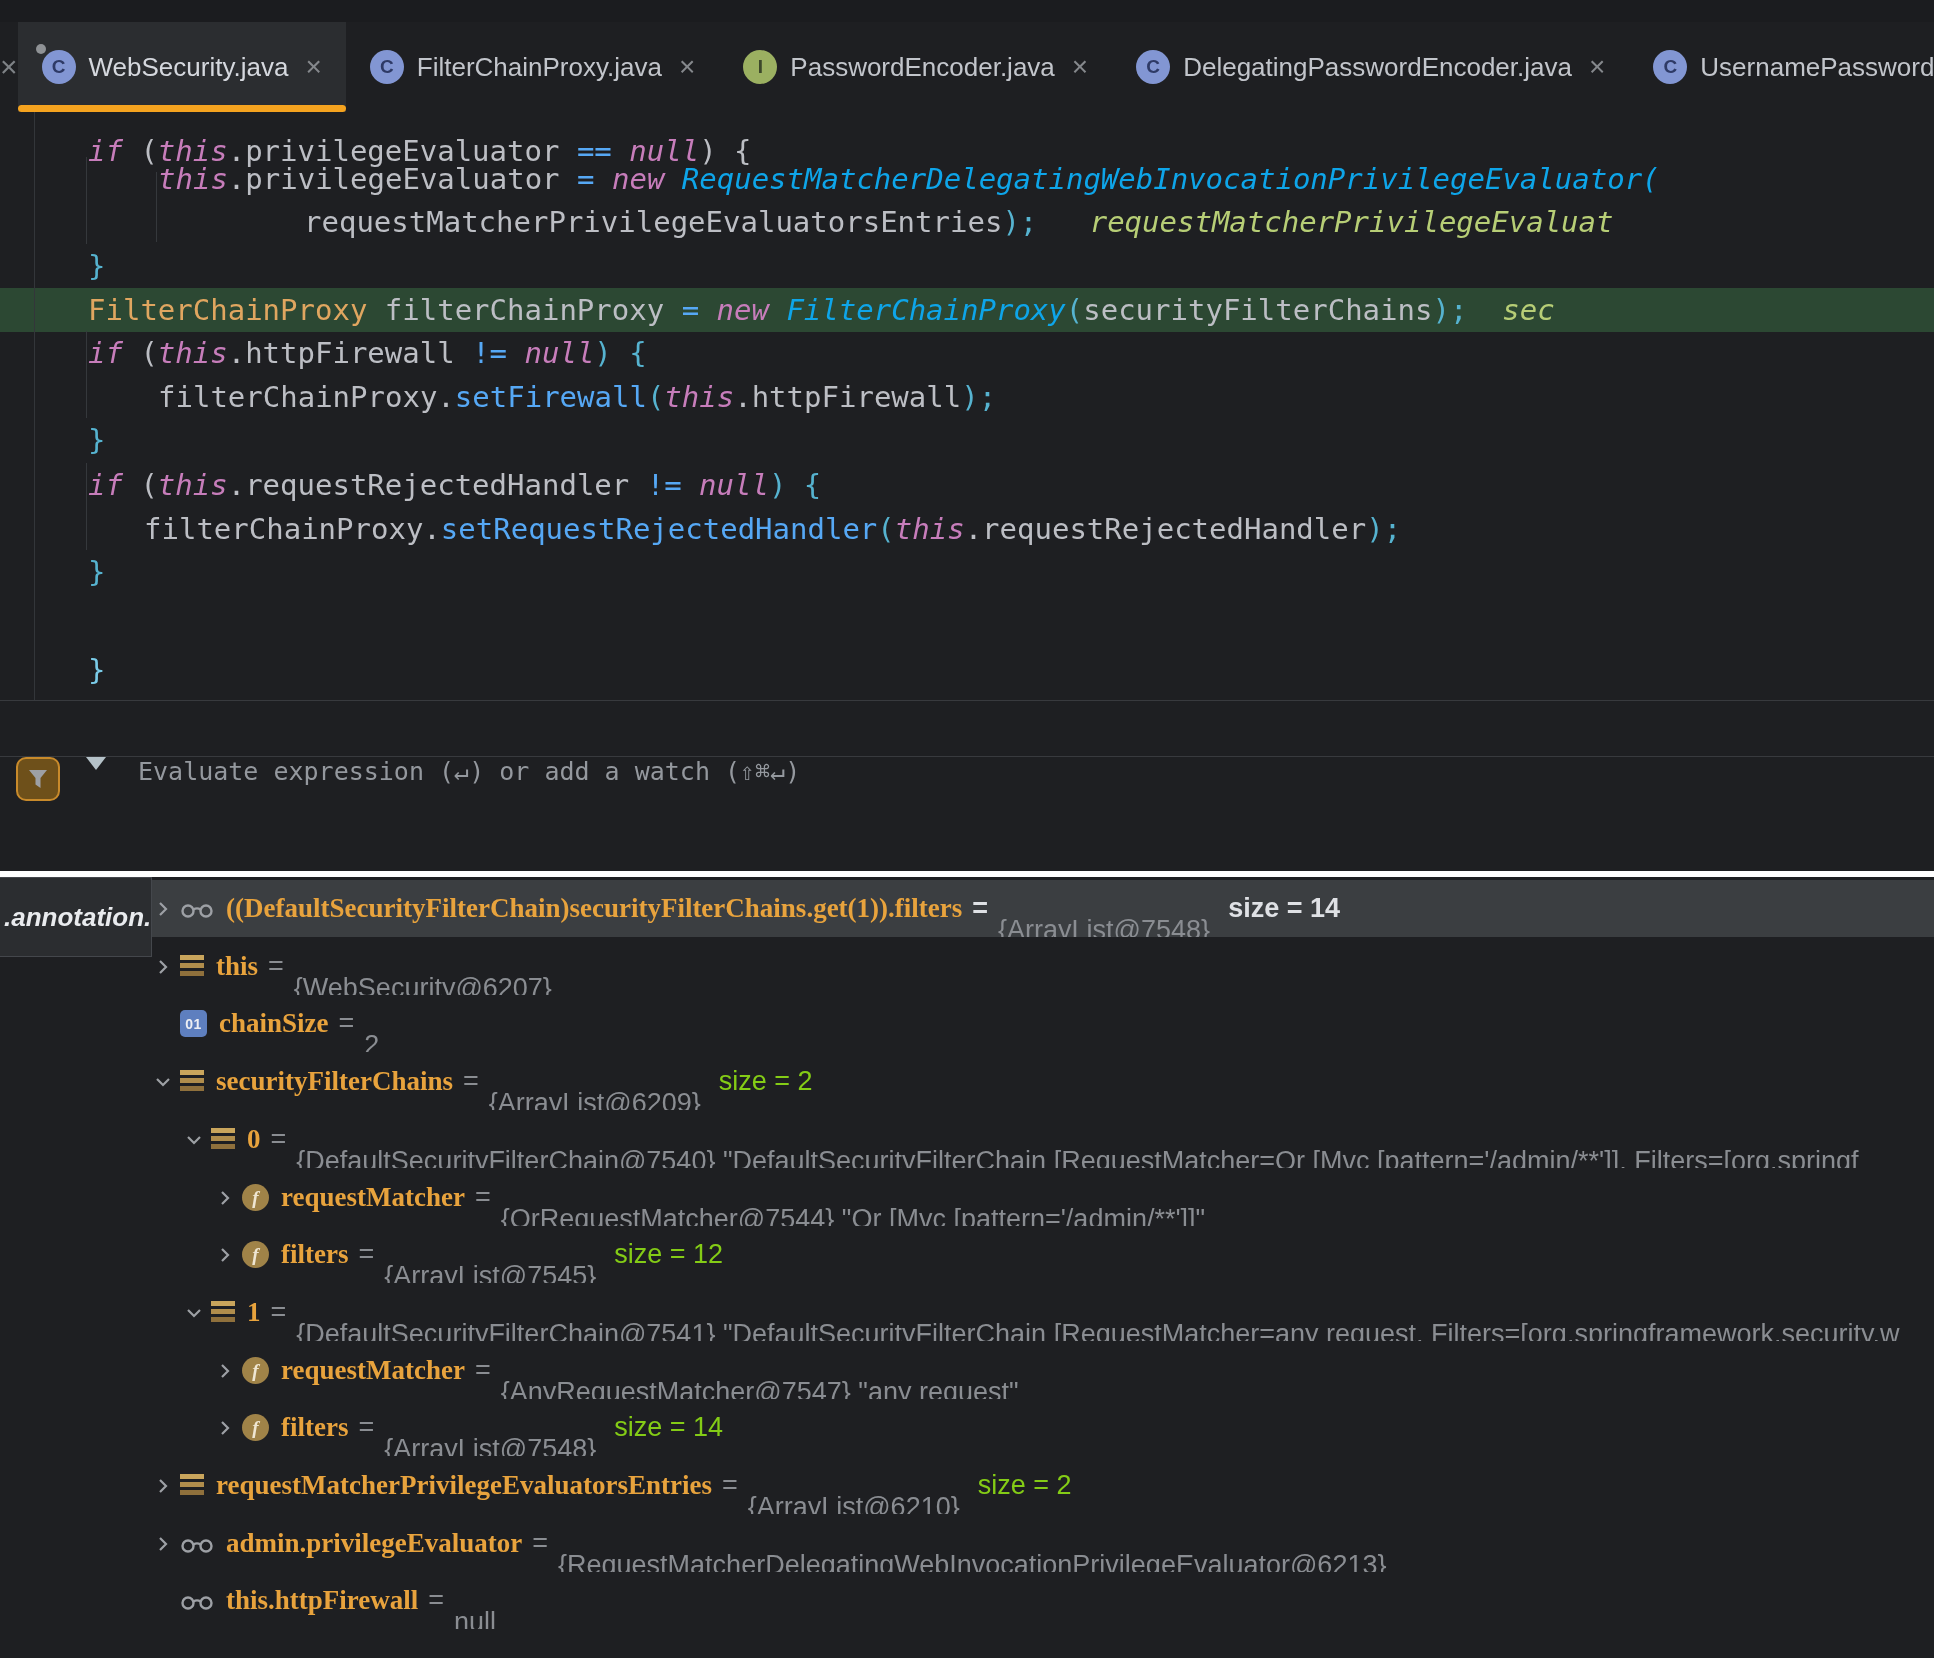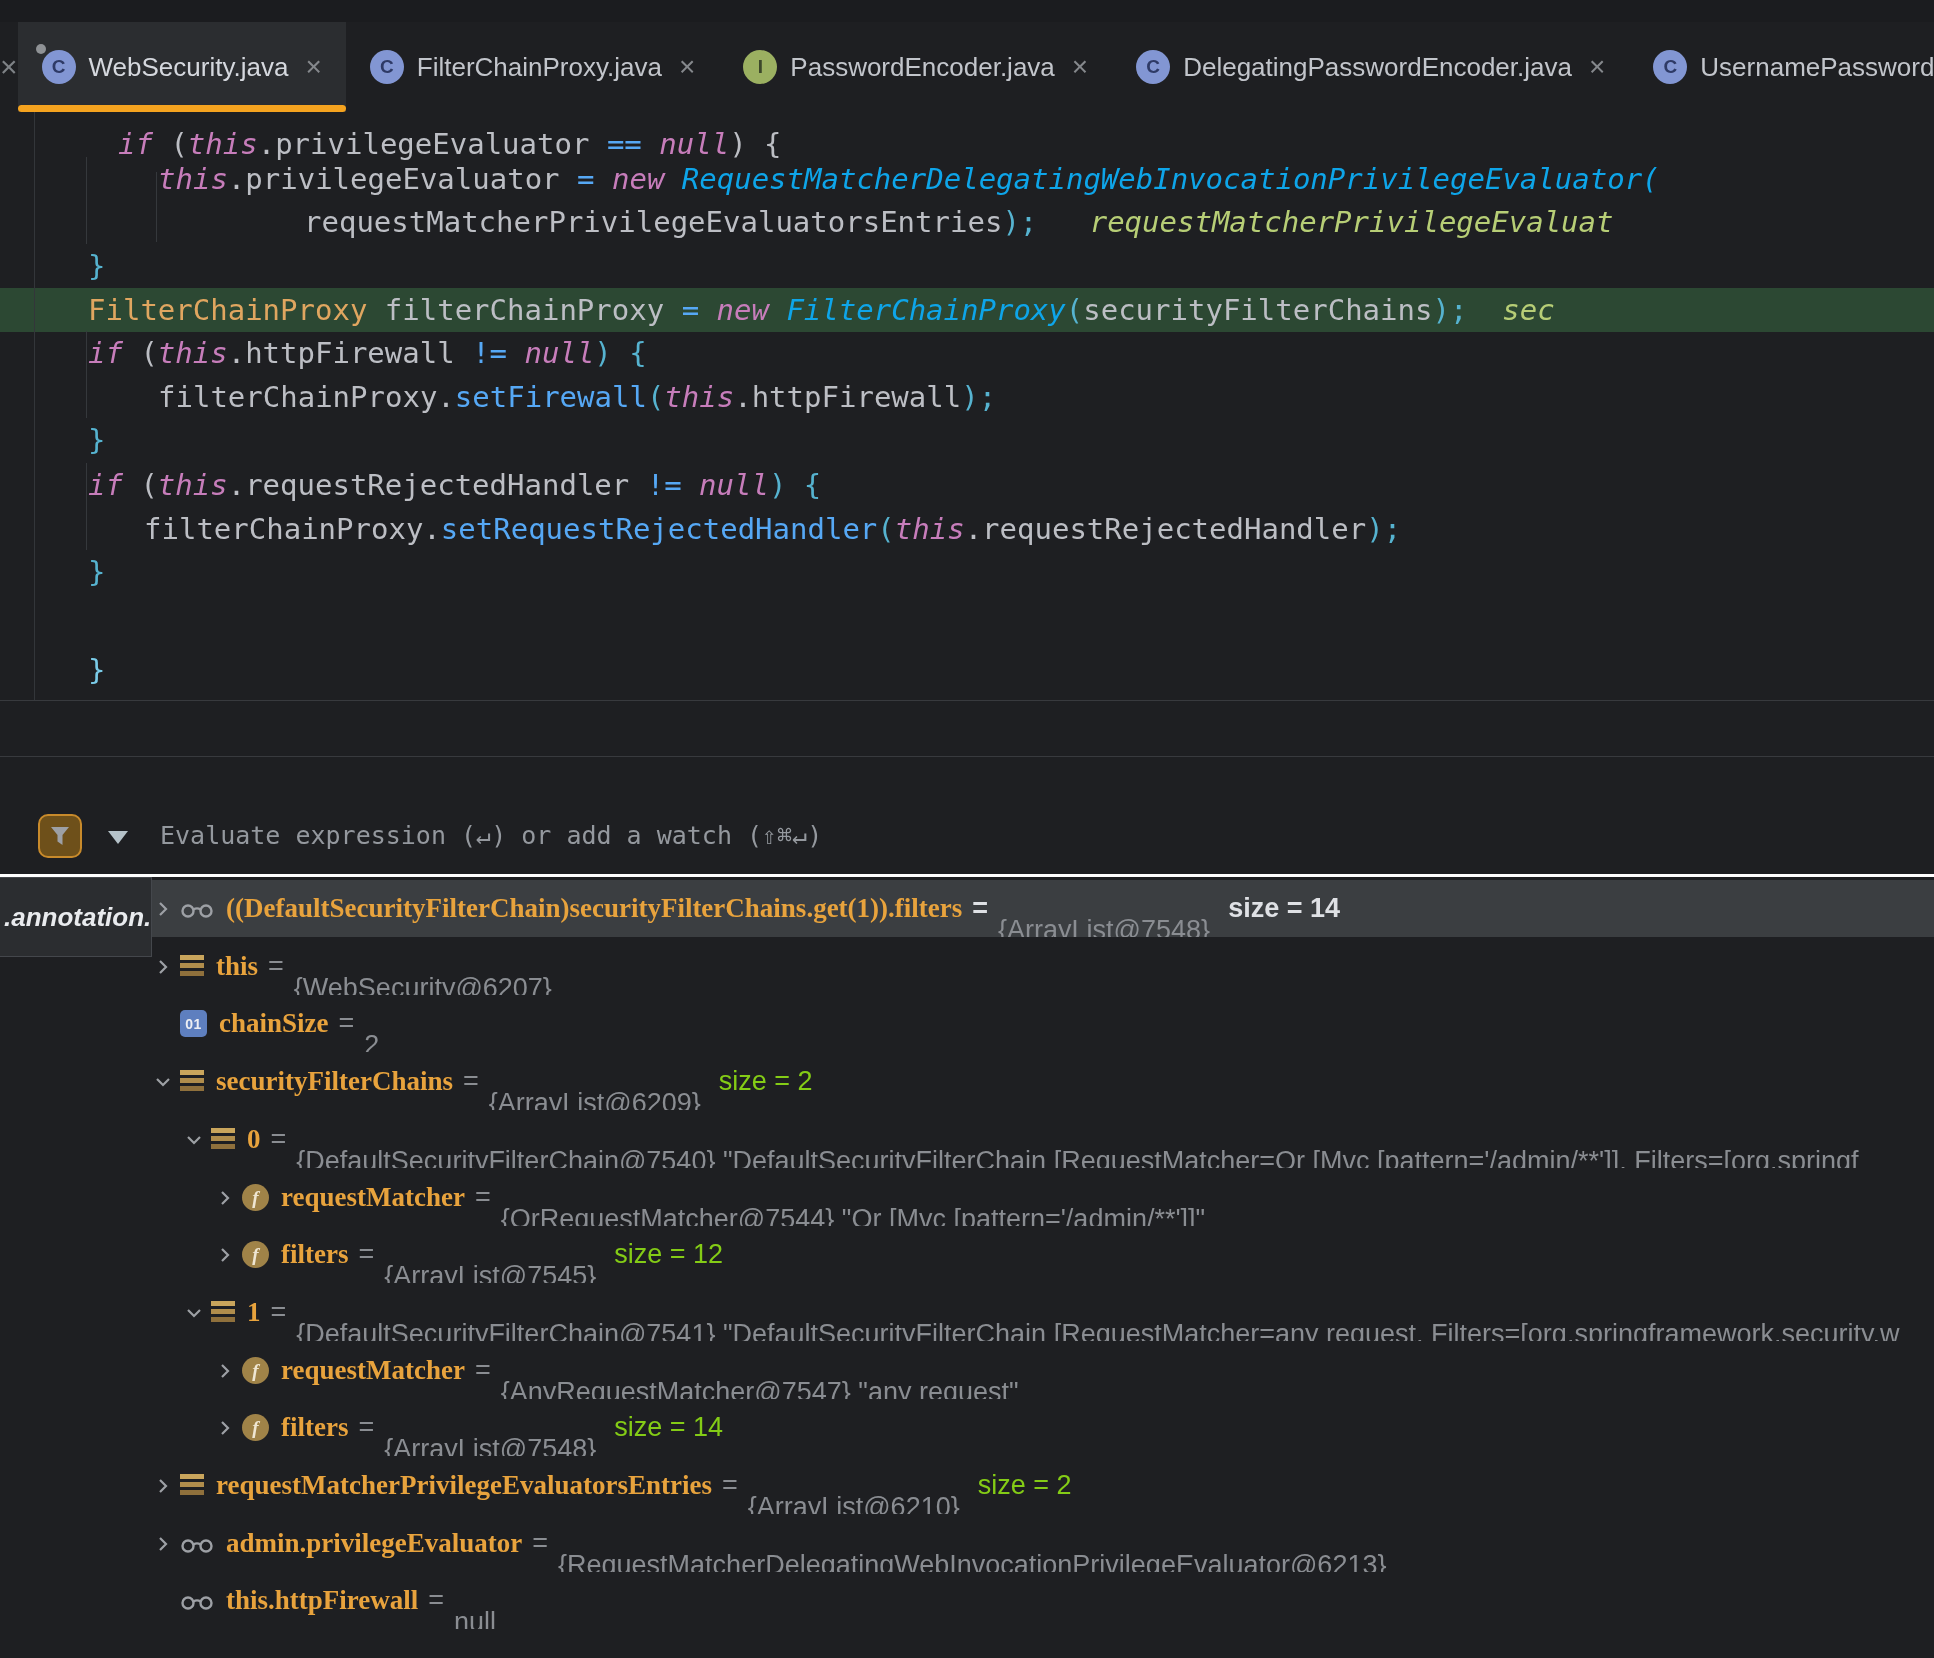--- a/index.html
+++ b/index.html
@@ -35,22 +35,22 @@
   .tok-typ { color:#E0A660; }
   .tok-mth { color:#56A8F5; }
   .tok-br  { color:#56B3D0; }
   .tok-brb { color:#7ACBE8; }
   .tok-hint{ color:#B7CE76; font-style:italic;margin-top:40px; }
 
   
   .strip { height:57px; background:#1E1F22; border-top:1px solid #383A3E; border-bottom:1px solid #383A3E; }
 
   
-  .evalbar { position:relative; height:120px; background:#1E1F22; border-bottom:3px solid #ffffff;
-             display:flex; align-items:flex-end; padding:0 0 16px 38px; }
+  .evalbar { position:relative; height:120px; background:#1E1F22; border-bottom:6px solid #ffffff;
+             display:flex; align-items:flex-start; padding:0 0 16px 16px; }
   .filter-btn { width:44px; height:44px; border:2.5px solid #C88A2B; background:#6E501A; border-radius:10px;
                 display:flex; align-items:center; justify-content:center; cursor:pointer; flex:0 0 auto; }
   .caret { width:0; height:0; border-left:10px solid transparent; border-right:10px solid transparent;
            border-top:13px solid #B5C2C9; margin:0 0 14px 26px; cursor:pointer; flex:0 0 auto; }
   .eval-placeholder { font-family:"DejaVu Sans Mono","Liberation Mono",monospace; font-size:25px; color:#94989E;
                       margin:0 0 8px 32px; }
 
   
   .tree { position:relative; height:781px; background:#1E1F22; overflow:hidden; }
   .vrow { position:absolute; left:0; right:0; height:57px; display:flex; align-items:center; white-space:nowrap;
@@ -114,21 +114,21 @@
 </div>
 
 <div class="editor" id="editor">
   <div class="exec-line"></div>
   <div class="gutter-line"></div>
   <div class="indent-guide" style="left:86px; top:45px;  height:87px;"></div>
   <div class="indent-guide" style="left:156px;top:60px;  height:70px;"></div>
   <div class="indent-guide" style="left:86px; top:219px; height:87px;"></div>
   <div class="indent-guide" style="left:86px; top:351px; height:87px;"></div>
   <div id="code-lines">
-      <div class="code-line" style="left: 88px; top: 10px; margin-left: 30px;"><span class="tok-kw">if</span><span class="tok-pun"> (</span><span class="tok-kw">this</span><span class="tok-id">.privilegeEvaluator </span><span class="tok-op">==</span><span class="tok-kw"> null</span><span class="tok-pun">) {</span></div>
+      <div class="code-line" style="left: 88px; top: 17px;"><span class="tok-kw">if</span><span class="tok-pun"> (</span><span class="tok-kw">this</span><span class="tok-id">.privilegeEvaluator </span><span class="tok-op">==</span><span class="tok-kw"> null</span><span class="tok-pun">) {</span></div>
       <div class="code-line" style="left: 158px; top: 45px;"><span class="tok-kw">this</span><span class="tok-id">.privilegeEvaluator </span><span class="tok-op">=</span><span class="tok-kw"> new</span><span class="tok-cls"> RequestMatcherDelegatingWebInvocationPrivilegeEvaluator(</span></div>
       <div class="code-line" style="left: 304px; top: 88px;"><span class="tok-id">requestMatcherPrivilegeEvaluatorsEntries</span><span class="tok-br">);</span><span class="tok-hint">   requestMatcherPrivilegeEvaluat</span></div>
       <div class="code-line" style="left: 88px; top: 132px;"><span class="tok-br">}</span></div>
       <div class="code-line" style="left: 88px; top: 176px;"><span class="tok-typ">FilterChainProxy</span><span class="tok-id"> filterChainProxy </span><span class="tok-op">=</span><span class="tok-kw"> new</span><span class="tok-cls"> FilterChainProxy</span><span class="tok-br">(</span><span class="tok-id">securityFilterChains</span><span class="tok-br">);</span><span class="tok-hint">  sec</span></div>
       <div class="code-line" style="left: 88px; top: 219px;"><span class="tok-kw">if</span><span class="tok-pun"> (</span><span class="tok-kw">this</span><span class="tok-id">.httpFirewall </span><span class="tok-op">!=</span><span class="tok-kw"> null</span><span class="tok-br">) {</span></div>
       <div class="code-line" style="left: 158px; top: 263px;"><span class="tok-id">filterChainProxy</span><span class="tok-pun">.</span><span class="tok-mth">setFirewall</span><span class="tok-br">(</span><span class="tok-kw">this</span><span class="tok-id">.httpFirewall</span><span class="tok-br">);</span></div>
       <div class="code-line" style="left: 88px; top: 306px;"><span class="tok-br">}</span></div>
       <div class="code-line" style="left: 88px; top: 351px;"><span class="tok-kw">if</span><span class="tok-pun"> (</span><span class="tok-kw">this</span><span class="tok-id">.requestRejectedHandler </span><span class="tok-op">!=</span><span class="tok-kw"> null</span><span class="tok-br">) {</span></div>
       <div class="code-line" style="left: 144px; top: 395px;"><span class="tok-id">filterChainProxy</span><span class="tok-pun">.</span><span class="tok-mth">setRequestRejectedHandler</span><span class="tok-br">(</span><span class="tok-kw">this</span><span class="tok-id">.requestRejectedHandler</span><span class="tok-br">);</span></div>
       <div class="code-line" style="left: 88px; top: 438px;"><span class="tok-br">}</span></div>

